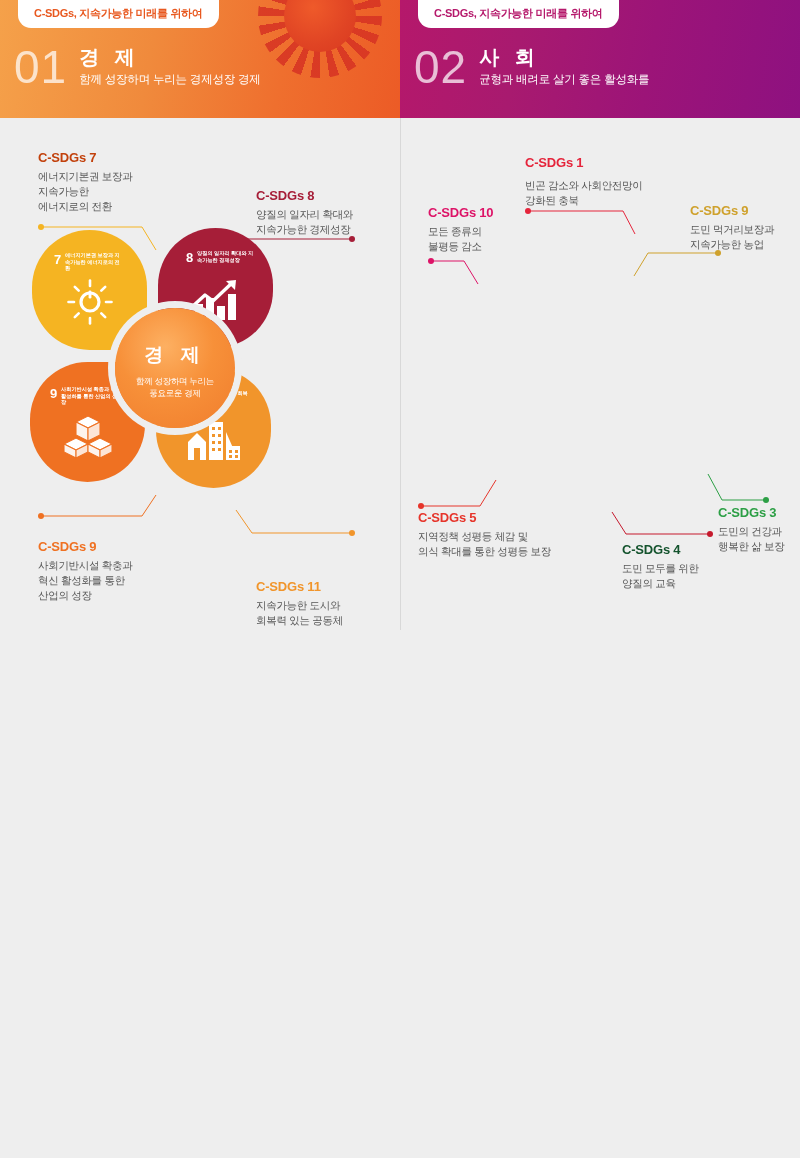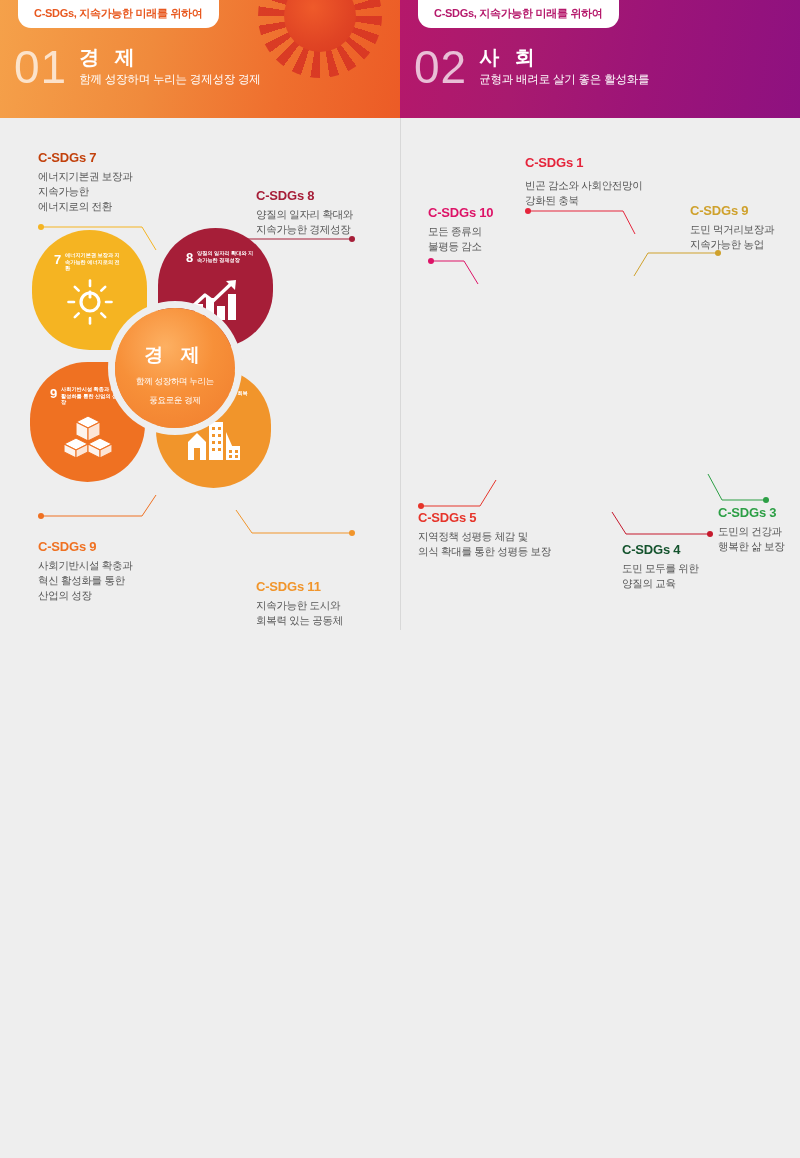--- a/index.html
+++ b/index.html
@@ -195,21 +195,21 @@
                 <rect x="9" y="30" width="6" height="12"></rect>
               </g>
             </g>
           </svg>
         </div>
       </div>
 
       <div class="core">
         <div class="core-t">경 제</div>
         <div class="core-d">함께 성장하며 누리는</div>
-        <div class="core-d" style="margin-top:7px;text-align:center;">풍요로운 경제</div>
+        <div class="core-d" style="margin-top:0;text-align:center;">풍요로운 경제</div>
       </div>
     </div>
 
     <svg class="lead" style="left:38px; top:495px; width:130px; height:32px;">
       <circle cx="3" cy="21" r="3" fill="#ef7122"></circle>
       <path d="M3 21 H104 L118 0" stroke="#ef7122" stroke-width="1" fill="none"></path>
     </svg>
     <div class="lbl" style="left:38px; top:539px;">
       <div class="t" style="color:#ef7122;">C-SDGs 9</div>
       <div class="d" style="white-space:pre-line;">사회기반시설 확충과

